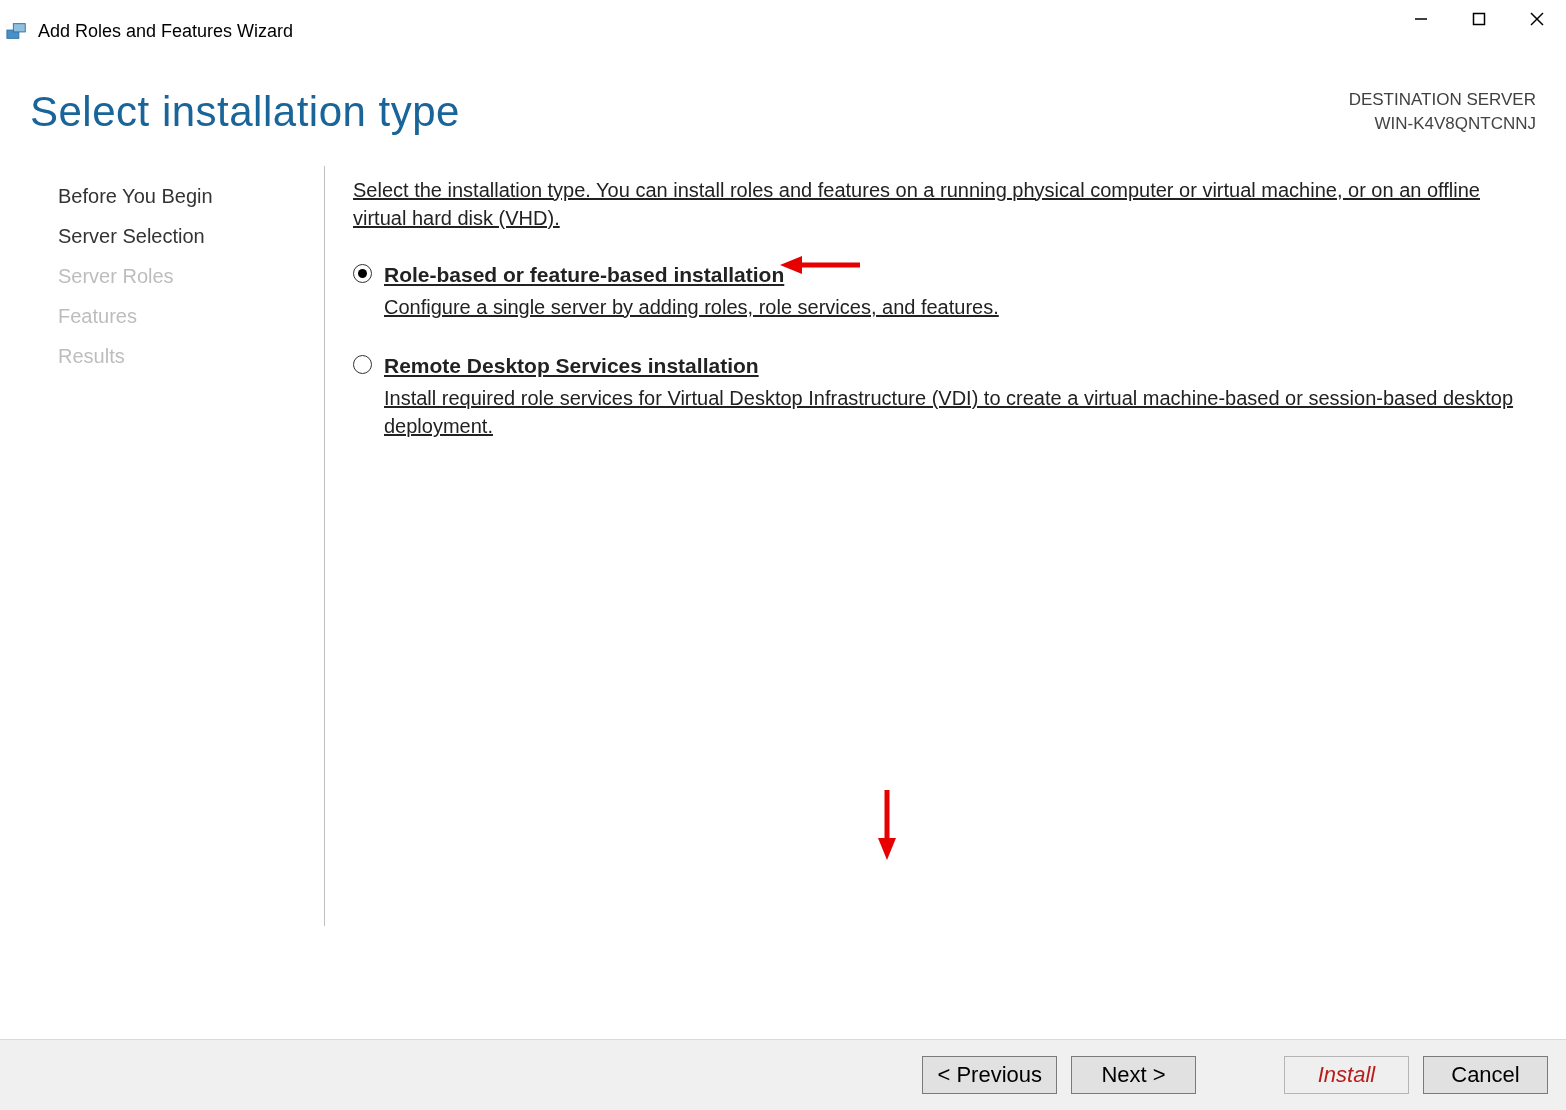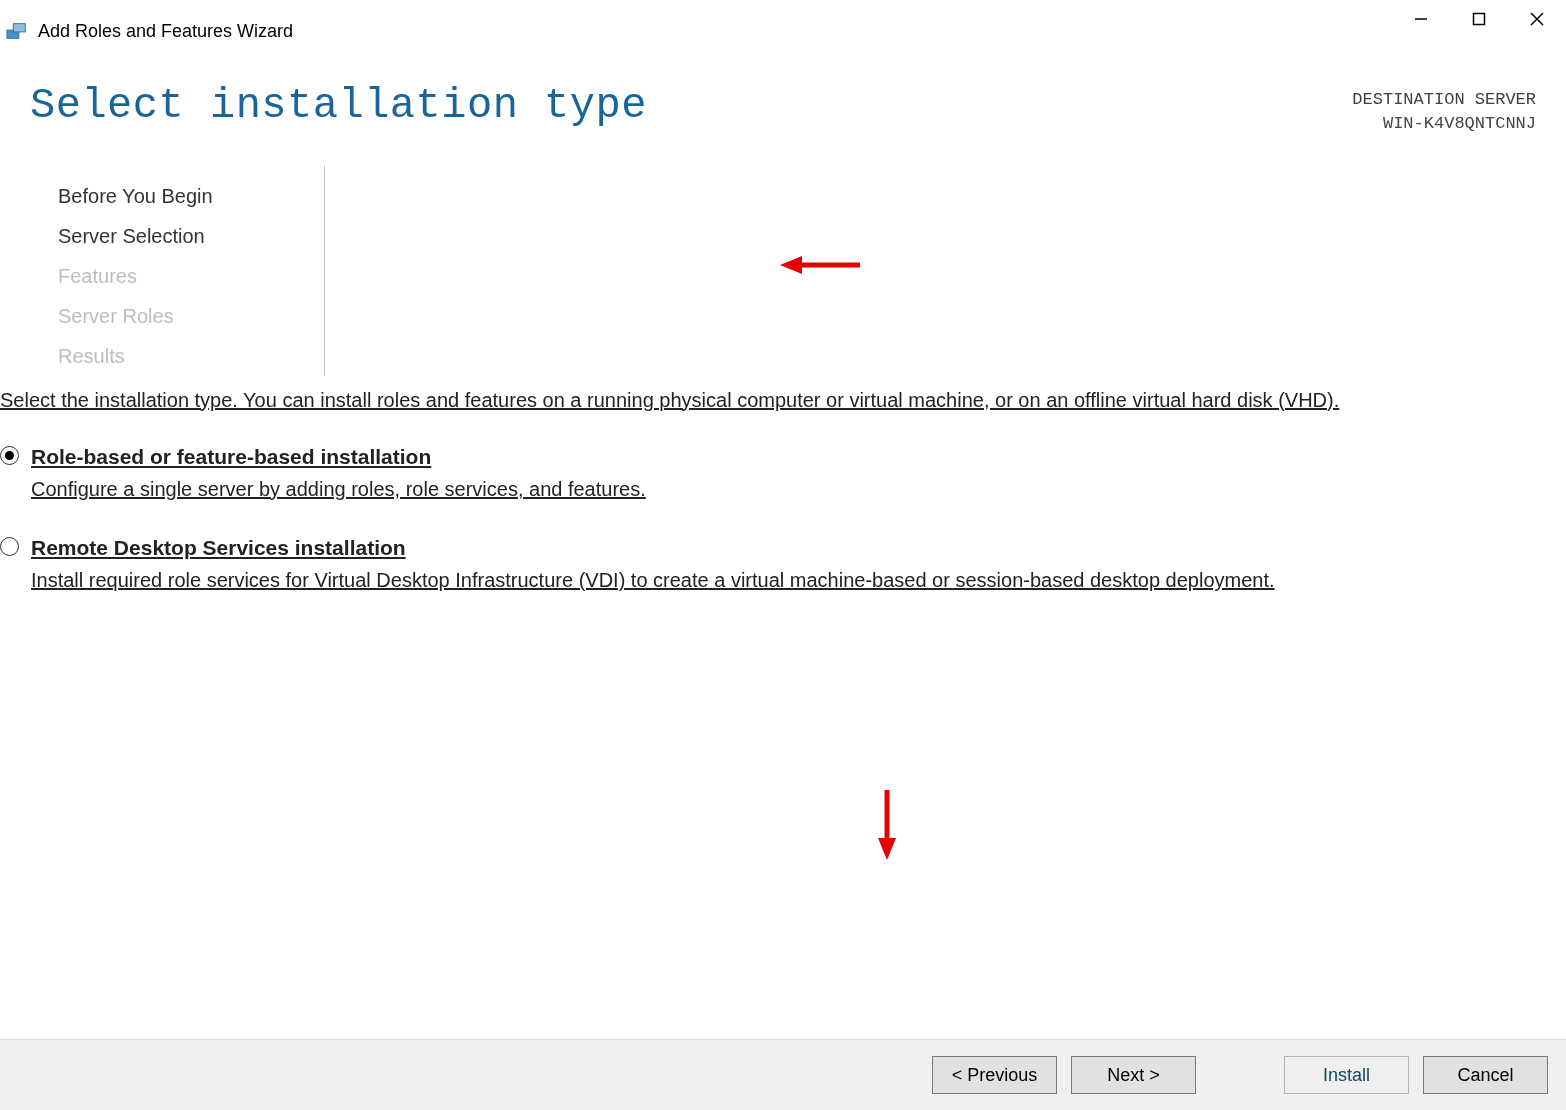--- a/index.html
+++ b/index.html
@@ -36,22 +36,21 @@
     display: flex; align-items: center; justify-content: center;
     font-size: 18px; color: #000;
     cursor: default;
   }
   .window-controls .ctrl svg { width: 14px; height: 14px; }
 
   .header-region {
     padding: 40px 30px 10px 30px;
     display: flex;
     justify-content: space-between;
-    align-items: flex-start;
-    font-family: Liberation Mono, monospace;
+    align-items: flex-end;
   }
   .page-title {
     font-size: 42px;
     font-weight: 300;
     color: #196499;
     letter-spacing: 0.5px;
   }
   .dest-block {
     text-align: right;
     color: #555;
@@ -59,21 +58,20 @@
     line-height: 1.4;
     padding-top: 6px;
   }
   .dest-label { color: #404040; }
   .dest-name { color: #444; }
 
   .body-region {
     display: flex;
     padding: 20px 30px 0 0;
     height: 780px;
-    flex-direction: column;
   }
   .sidebar {
     width: 325px;
     padding-top: 10px;
     border-right: 1px solid #bfbfbf;
     margin-right: 28px;
     position: relative;
   }
   .sidebar-inner { margin-left: 30px; }
   .sidebar-item {
@@ -147,30 +145,31 @@
     justify-content: flex-end;
     align-items: center;
     padding-right: 18px;
     gap: 14px;
   }
   .btn {
     min-width: 125px;
     height: 38px;
     border: 1px solid #7a7a7a;
     background: #e1e1e1;
-    font-size: 18px;
+    font-size: 22px;
     color: #000;
     cursor: pointer;
     padding: 0 14px;
   }
   .btn.disabled {
-    color: #0c4a6e;
+    color: #b91c1c;
     border-color: #b5b5b5;
     background: #efefef;
     cursor: default;
+    font-style: italic;
   }
   .btn-gap { width: 60px; }
 </style>
 </head>
 <body>
 
 <div class="titlebar">
   <span class="app-icon">
     <svg viewBox="0 0 24 24">
       <rect x="1" y="11" width="13" height="9" fill="#4a90c8" stroke="#2c6ea0" stroke-width="1"></rect>
@@ -204,22 +203,22 @@
     <div class="dest-label">DESTINATION SERVER</div>
     <div class="dest-name">WIN-K4V8QNTCNNJ</div>
   </div>
 </div>
 
 <div class="body-region">
   <div class="sidebar">
     <div class="sidebar-inner">
       <div class="sidebar-item">Before You Begin</div>
       <div class="sidebar-item">Server Selection</div>
+      <div class="sidebar-item disabled">Server Roles</div>
       <div class="sidebar-item disabled">Features</div>
-      <div class="sidebar-item disabled">Server Roles</div>
       <div class="sidebar-item disabled">Results</div>
     </div>
   </div>
 
   <div class="content">
     <div class="instruction">Select the installation type. You can install roles and features on a running physical computer or virtual machine, or on an offline virtual hard disk (VHD).</div>
 
     <div class="radio-row checked">
       <span class="radio-outer">
           <span class="radio-inner"></span>

